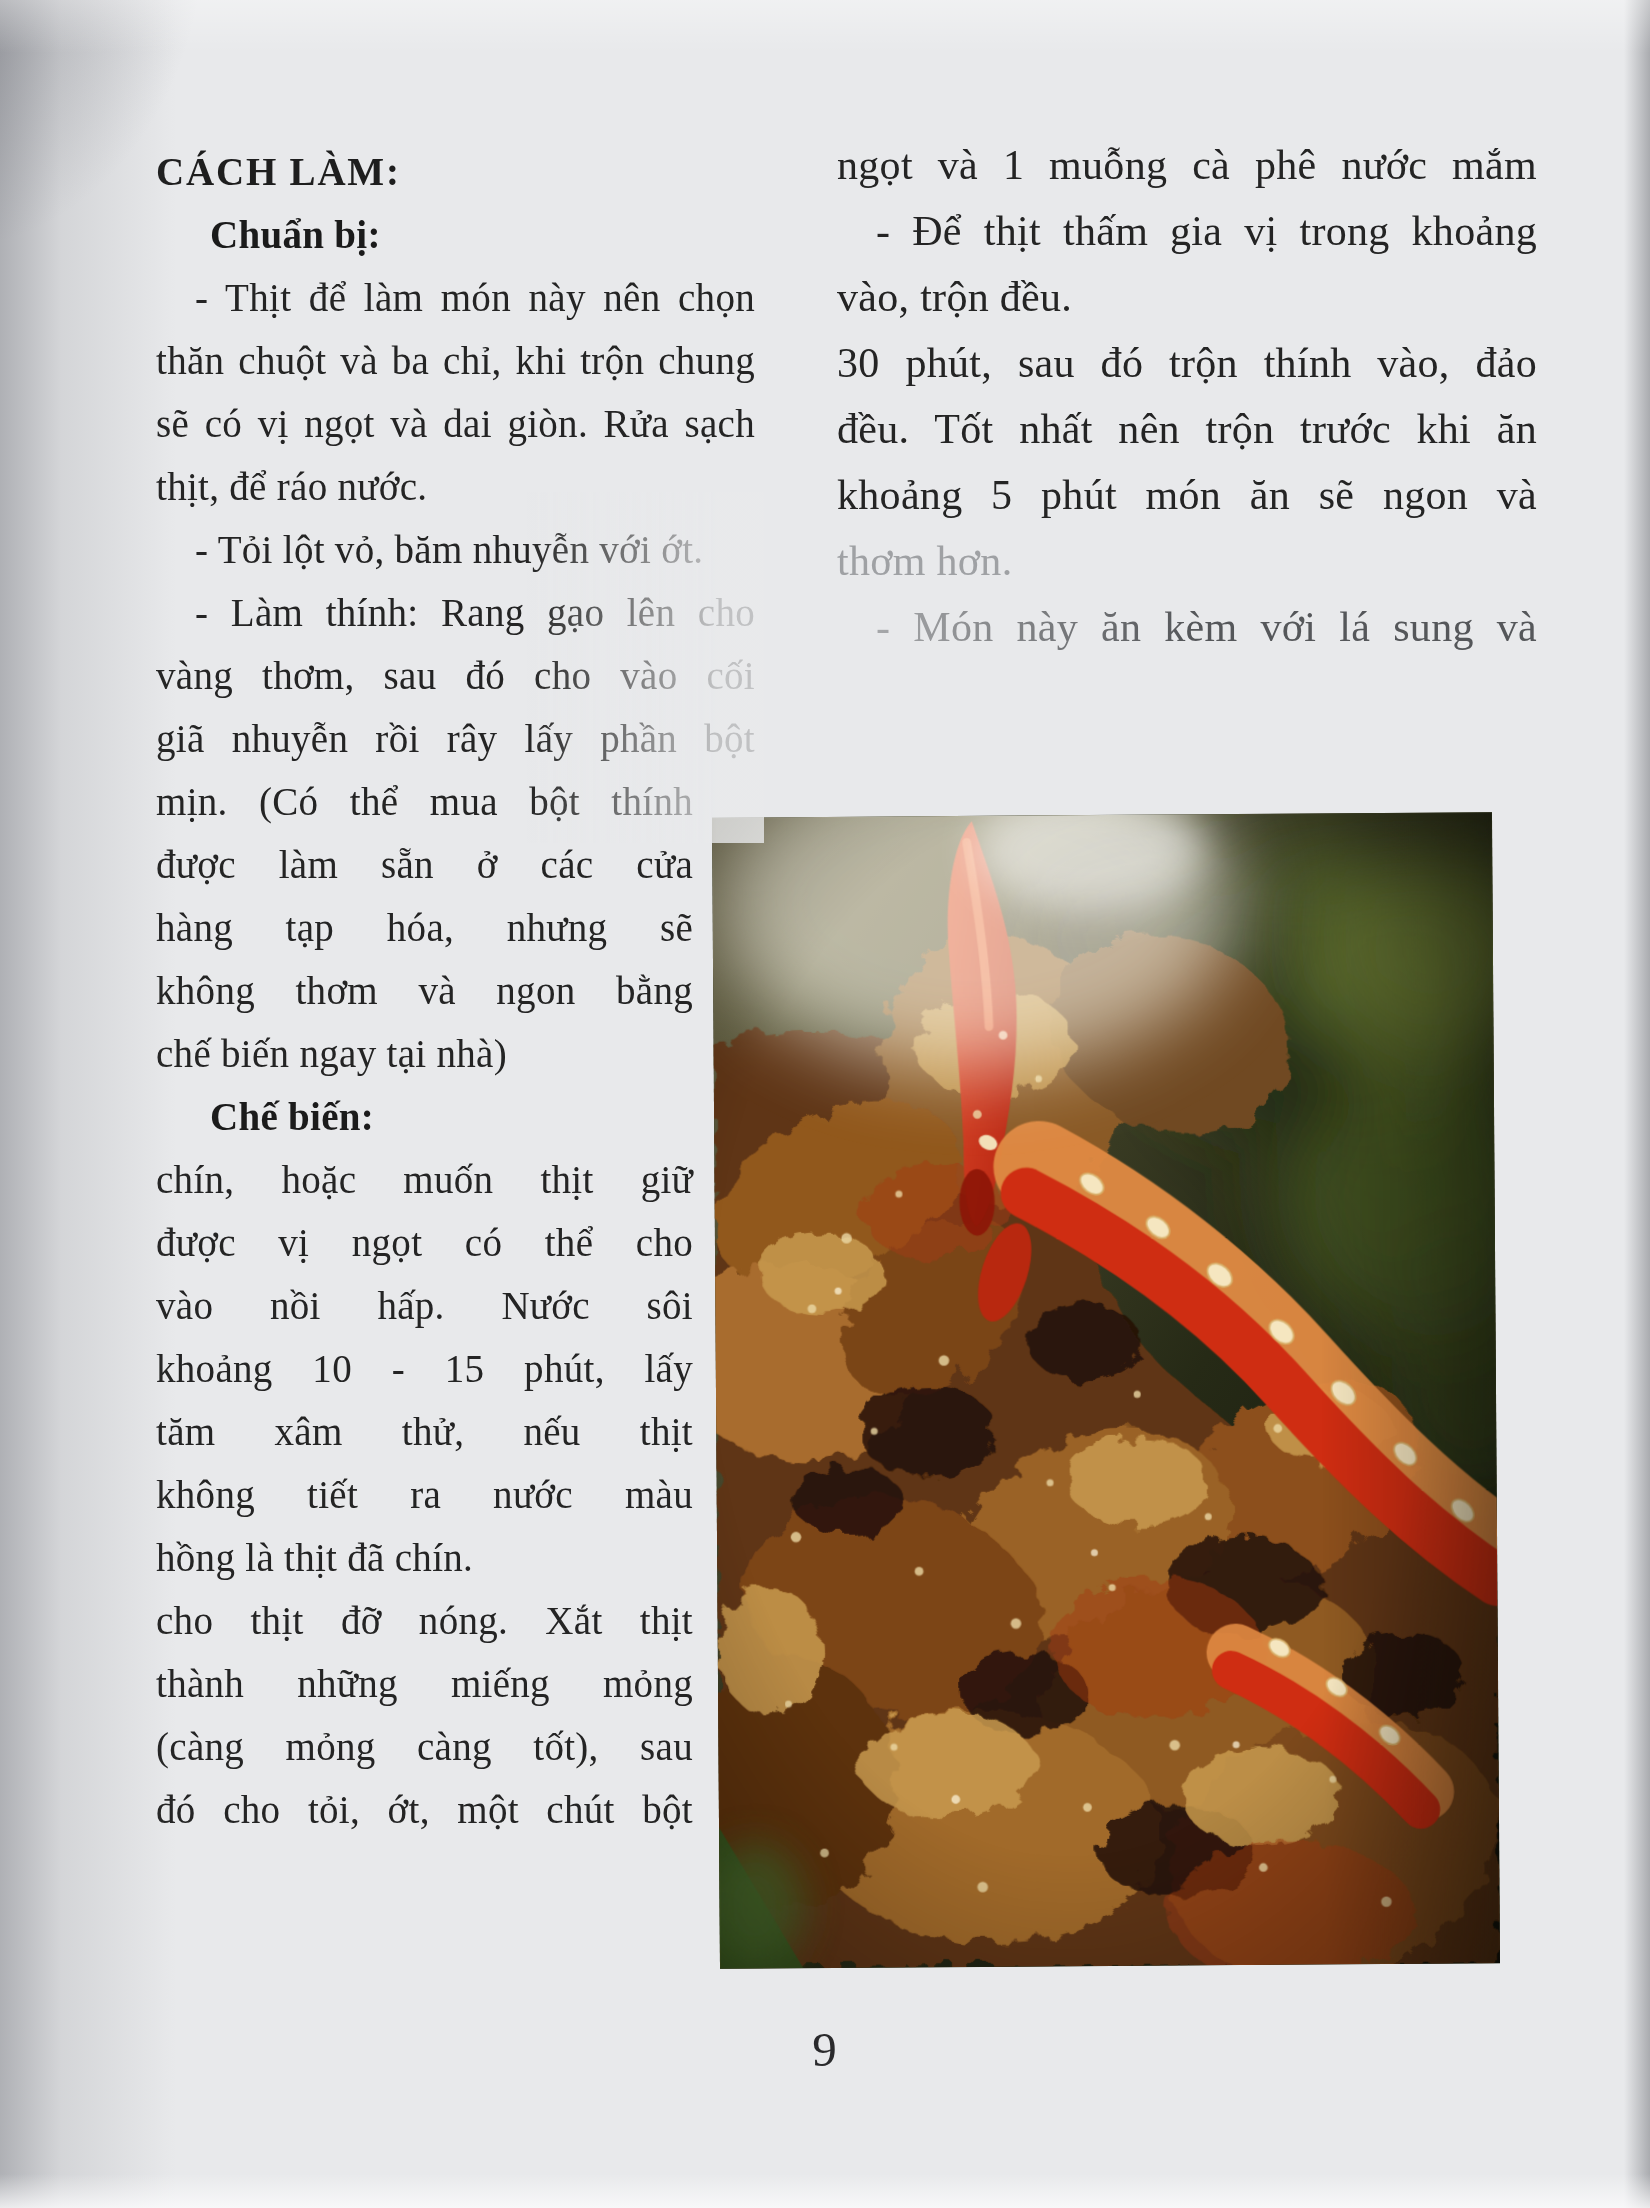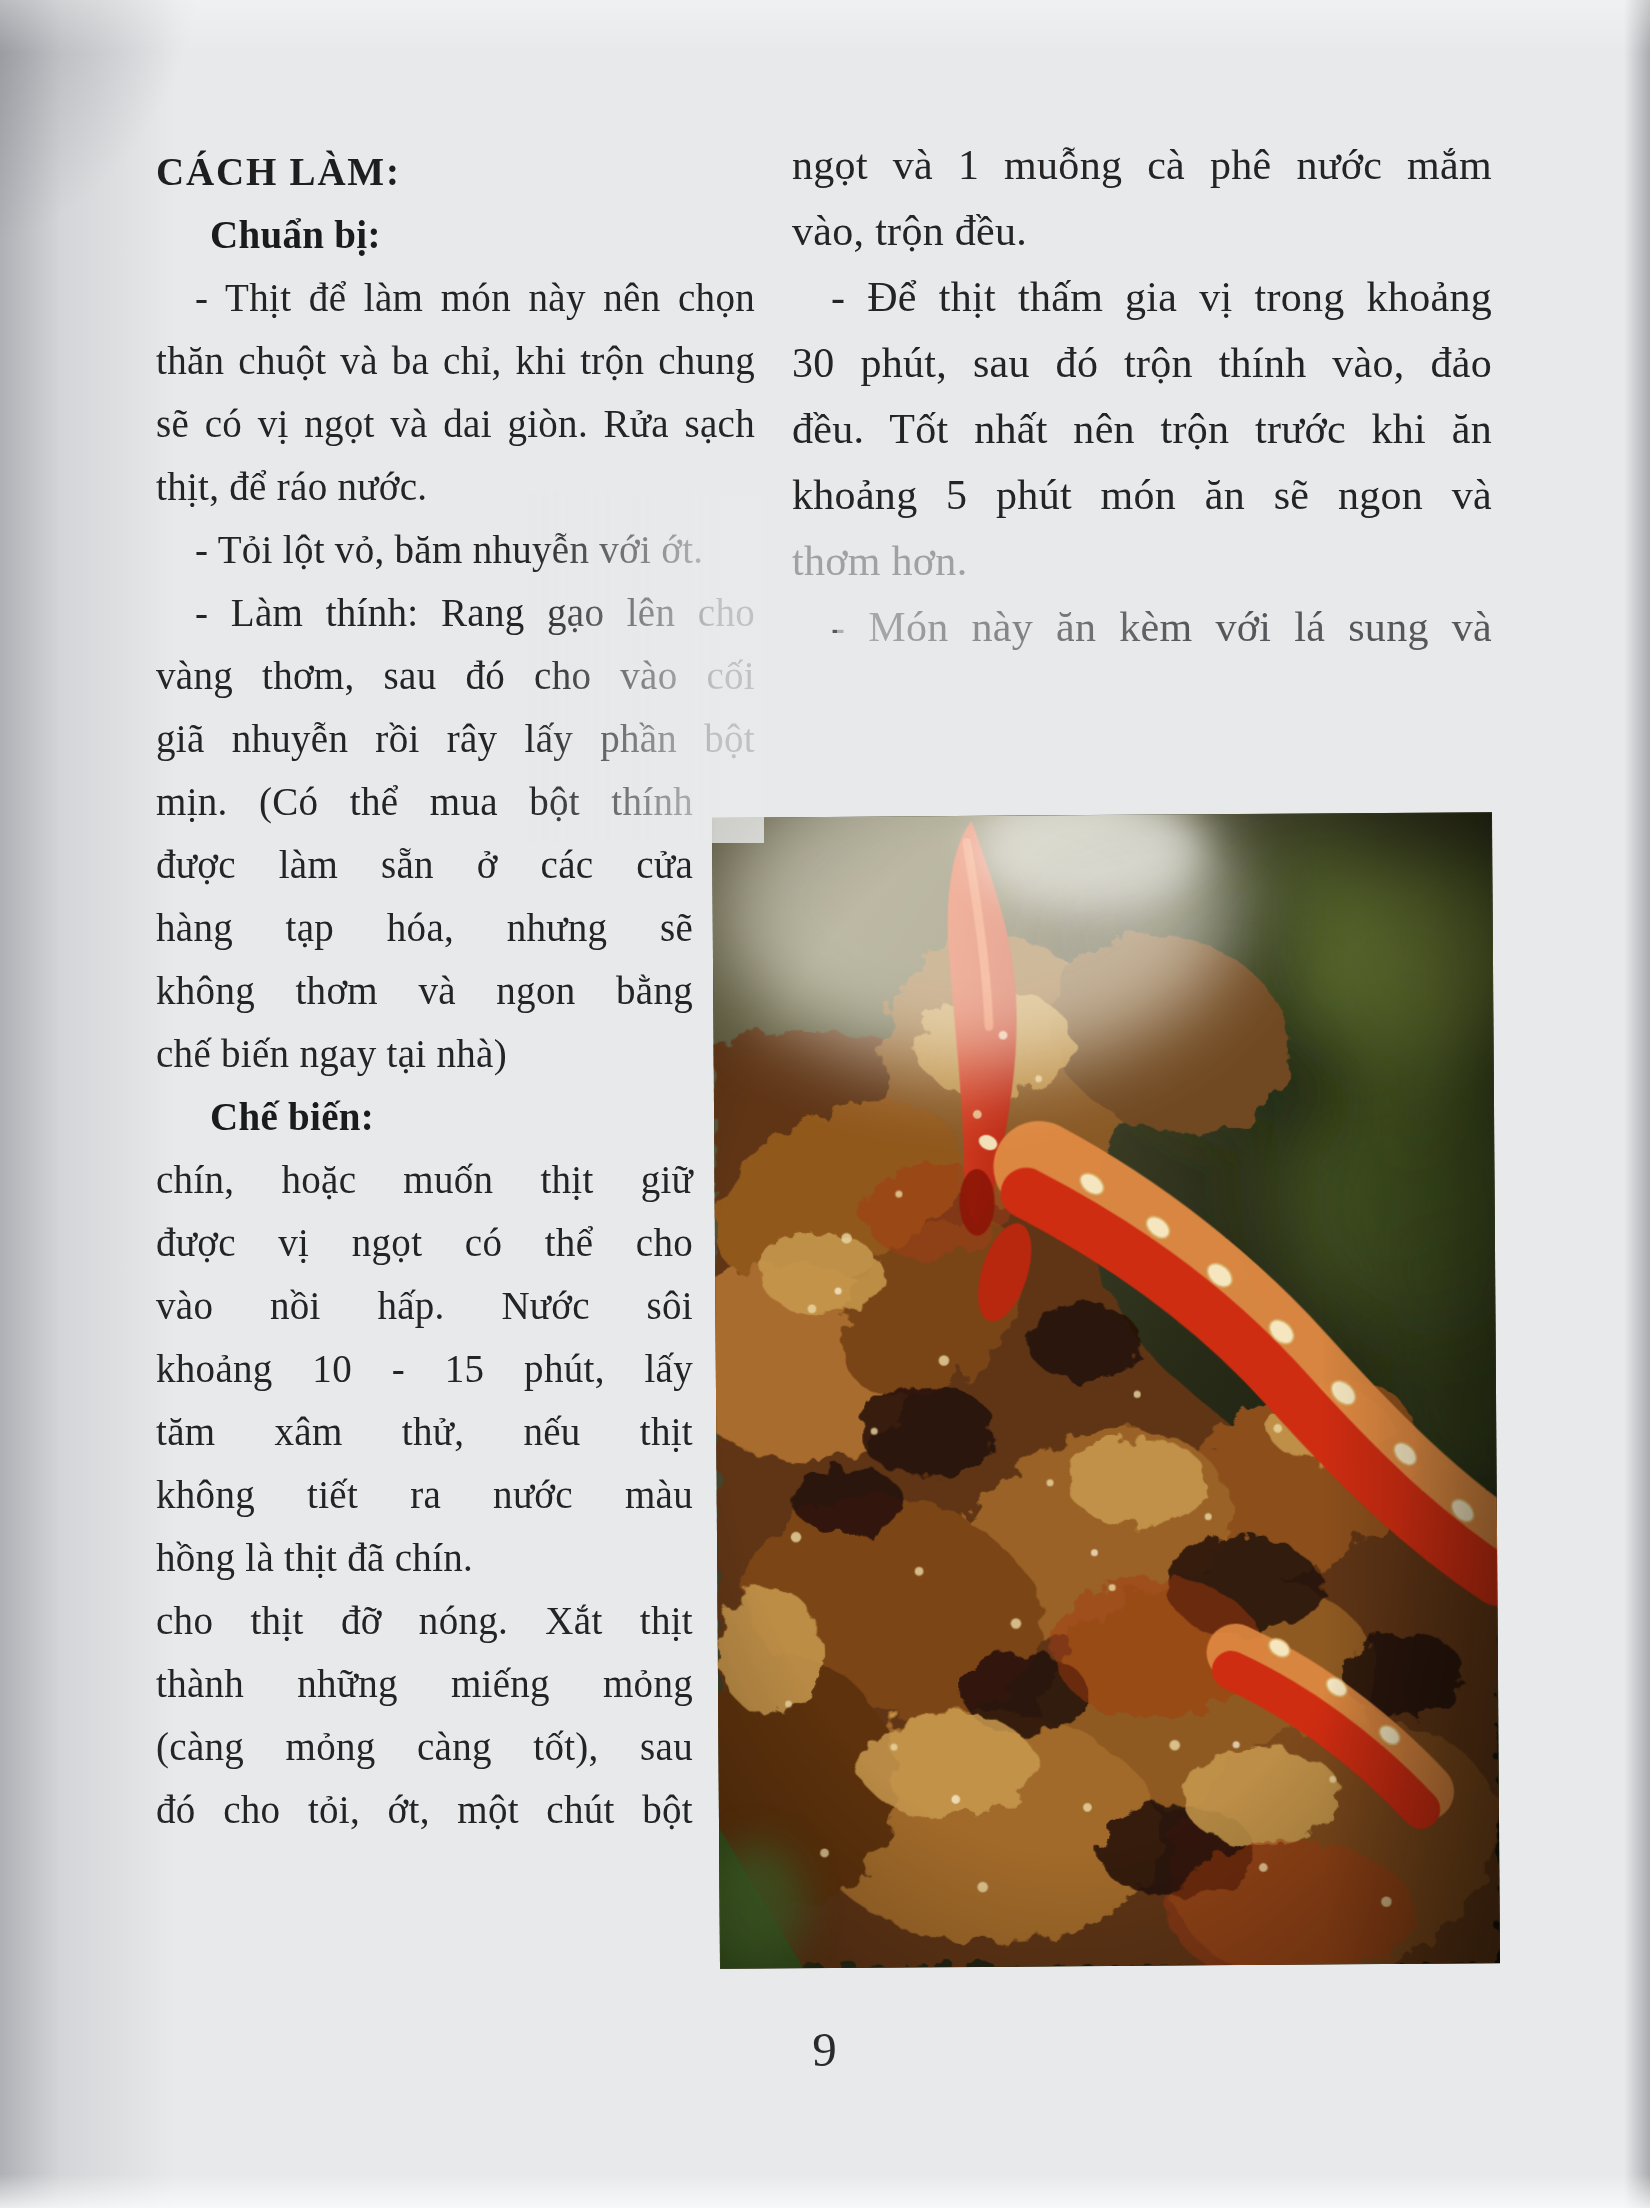--- a/index.html
+++ b/index.html
@@ -6,21 +6,21 @@
   html,body{margin:0;padding:0;background:#d9dadd;}
   .page{
     position:relative;width:1650px;height:2209px;overflow:hidden;
     background:#e8e9eb;
     font-family:"Liberation Serif","DejaVu Serif",serif;
     color:#242424;
   }
   
   .col{position:absolute;}
   .left-col{left:156px;top:140px;width:599px;}
-  .right-col{left:792px;top:132px;width:700px;}
+  .right-col{left:837px;top:132px;width:700px;}
   .left-col .tl{height:63px;line-height:63px;font-size:39px;width:599px;}
   .right-col .tl{height:66px;line-height:66px;font-size:42px;width:700px;}
   .tl{white-space:nowrap;letter-spacing:0.3px;}
   .just{text-align:justify;text-align-last:justify;text-justify:inter-word;}
   .ind{text-indent:39px;}
   .head{font-size:44px;letter-spacing:1.8px;font-weight:600;color:#1e1e1e;}
   .sub{font-weight:700;text-indent:54px;font-size:41px;color:#1b1b1b;}
   .narrow{width:537px !important;}
   .faded{color:#9fa1a4;}
   .semi{color:#55575a;}
@@ -77,22 +77,22 @@
       <div class="tl narrow just">tăm xâm thử, nếu thịt</div>
       <div class="tl narrow just">không tiết ra nước màu</div>
       <div class="tl narrow">hồng là thịt đã chín.</div>
       <div class="tl narrow just">cho thịt đỡ nóng. Xắt thịt</div>
       <div class="tl narrow just">thành những miếng mỏng</div>
       <div class="tl narrow just">(càng mỏng càng tốt), sau</div>
       <div class="tl narrow just">đó cho tỏi, ớt, một chút bột</div>
     </div>
   <div class="col right-col">
       <div class="tl just">ngọt và 1 muỗng cà phê nước mắm</div>
+      <div class="tl ind just">- Để thịt thấm gia vị trong khoảng</div>
       <div class="tl ">vào, trộn đều.</div>
-      <div class="tl ind just">- Để thịt thấm gia vị trong khoảng</div>
       <div class="tl just">30 phút, sau đó trộn thính vào, đảo</div>
       <div class="tl just">đều. Tốt nhất nên trộn trước khi ăn</div>
       <div class="tl just">khoảng 5 phút món ăn sẽ ngon và</div>
       <div class="tl faded">thơm hơn.</div>
       <div class="tl ind just semi">- Món này ăn kèm với lá sung và</div>
     </div>
 
   <figure class="photo" style="margin:0" role="img" aria-label="Close-up photo of fried meat pieces coated with golden roasted-rice powder (thính), garnished with sliced red chilies showing pale seeds, on a dark green blurred background">
     <svg viewBox="0 0 889 1311" preserveAspectRatio="none">
       <defs>

